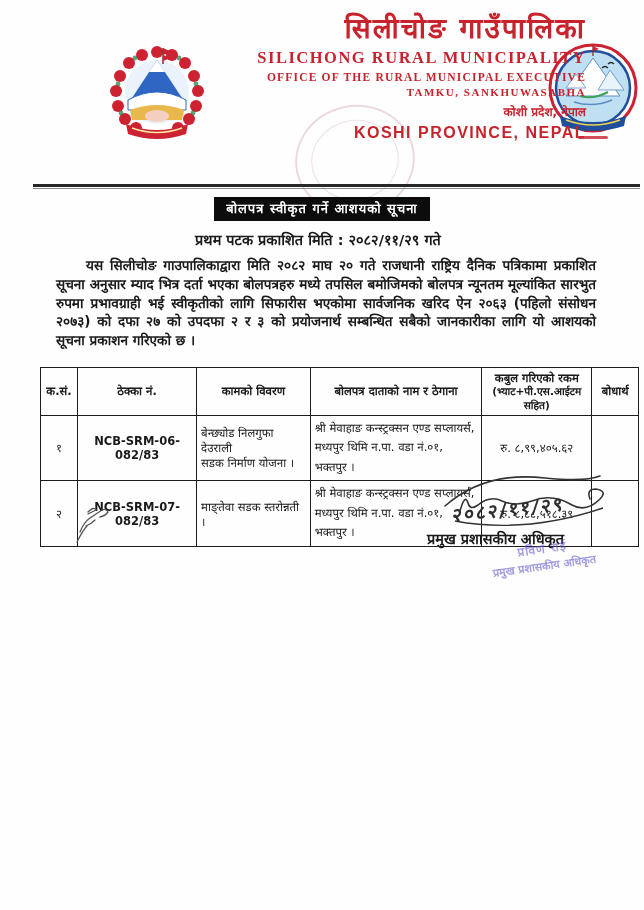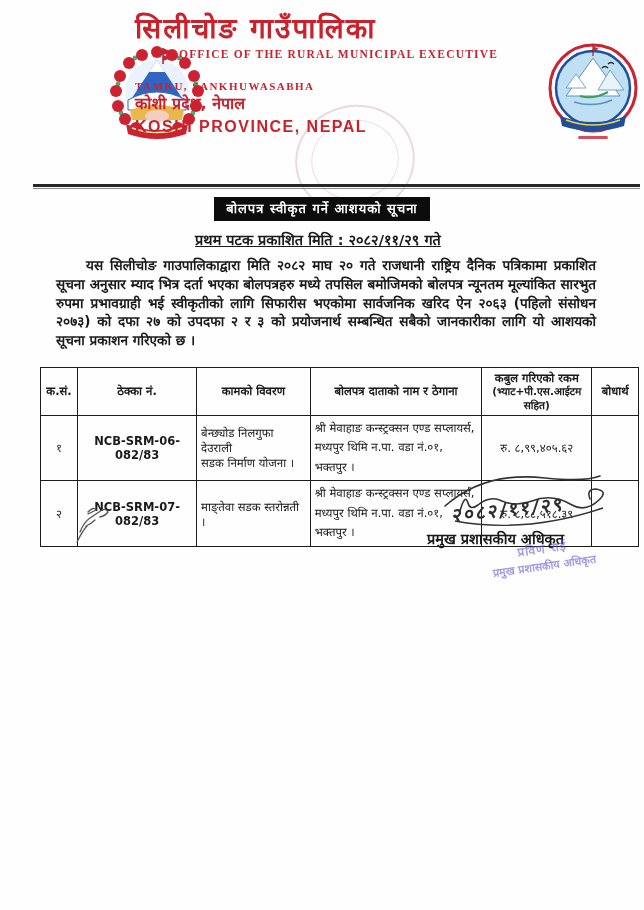--- a/index.html
+++ b/index.html
@@ -7,50 +7,50 @@
   .page {
     position:relative; width:644px; height:910px; margin:0 auto;
     background:#fefefe; overflow:hidden;
     font-family:"DejaVu Sans", sans-serif; color:#1a1a1a;
   }
   
   .emblem-left { position:absolute; left:106px; top:40px; width:102px; height:110px; }
   .seal-right  { position:absolute; left:546px; top:40px; width:94px; height:110px; }
   .header-text {
     position:absolute; left:135px; right:58px; top:14px;
-    display:flex; flex-direction:column; align-items:flex-start; text-align:center;
+    display:flex; flex-direction:column; align-items:flex-end; text-align:center;
   }
   .hdr-np-title   { font-size:28px; font-weight:bold; letter-spacing:2px; line-height:1.1; }
   .hdr-en-title   { font-family:"Liberation Serif", serif; font-size:16.5px; font-weight:bold; letter-spacing:1.5px; margin-top:3px; }
   .hdr-np-office  { font-size:21px; font-weight:bold; letter-spacing:2px; margin-top:2px; }
   .hdr-en-office  { font-family:"Liberation Serif", serif; font-size:11.5px; font-weight:bold; letter-spacing:1.2px; margin-top:3px;padding-left:44px; }
   .hdr-np-place   { font-size:19px; font-weight:bold; letter-spacing:1px; margin-top:4px; }
-  .hdr-en-place   { font-family:"Liberation Serif", serif; font-size:11px; font-weight:bold; letter-spacing:1.5px; margin-top:20px; }
-  .hdr-np-prov    { font-size:16px; font-weight:bold; }
+  .hdr-en-place   { font-family:"Liberation Serif", serif; font-size:11px; font-weight:bold; letter-spacing:1.5px; margin-top:3px; }
+  .hdr-np-prov    { font-size:12px; font-weight:bold; margin-top:5px; }
   .hdr-en-prov    { font-family:Liberation Sans, sans-serif; font-size:16px; font-weight:bold; letter-spacing:1.5px; margin-top:4px; }
   .red { color:#c8232c; }
   .hdr-stamp-ghost {
     position:absolute; left:295px; top:105px; width:120px; height:110px;
     border:2px solid rgba(160,70,100,0.20); border-radius:50%;
     transform:rotate(-12deg);
   }
   .hdr-stamp-ghost::after {
     content:""; position:absolute; left:14px; top:13px; right:14px; bottom:13px;
     border:1px solid rgba(160,70,100,0.16); border-radius:50%;
   }
   .divider { position:absolute; left:33px; right:4px; top:184px; height:3px; background:#272727; }
   .divider2{ position:absolute; left:33px; right:4px; top:188px; height:1px; background:#8a8a8a; }
   
   .title-wrap { position:absolute; left:0; right:0; top:197px; text-align:center; }
   .title-bar {
     display:inline-block; background:#0c0c0c; color:#ffffff;
     font-size:13px; font-weight:bold; padding:2px 12px 4px 12px; letter-spacing:1px;
   }
   .published { position:absolute; left:0; right:8px; top:229px; text-align:center;
-    font-size:14.5px; font-weight:bold;text-decoration:underline; }
+    font-size:14.5px; font-weight:bold; }
   
   .body-par {
     position:absolute; left:56px; width:540px; top:256px;
     font-size:13.6px; font-weight:600; line-height:1.38;
     text-align:justify; text-indent:30px;
   }
   
   table.tender {
     position:absolute; left:40px; top:367px; width:599px;
     border-collapse:collapse; table-layout:fixed;
@@ -151,20 +151,21 @@
       <polygon points="47,6 53,9 47,11" fill="#cc2231"></polygon>
 
       <path d="M14,76 Q47,88 80,76 L78,86 Q47,96 16,86 Z" fill="#1f4f9c"></path>
       <path d="M20,80 Q47,90 74,80" stroke="#f0d24b" stroke-width="1.4" fill="none"></path>
       <rect x="32" y="96" width="30" height="3" rx="1.5" fill="#cc2231" opacity="0.8"></rect>
     </svg>
   </div>
 
   <div class="header-text">
     <div class="hdr-np-title red">सिलीचोङ गाउँपालिका</div>
+    <div class="hdr-en-title red">SILICHONG RURAL MUNICIPALITY</div>
     <div class="hdr-en-office red">OFFICE OF THE RURAL MUNICIPAL EXECUTIVE</div>
     <div class="hdr-en-place red">TAMKU, SANKHUWASABHA</div>
     <div class="hdr-np-prov red">कोशी प्रदेश, नेपाल</div>
     <div class="hdr-en-prov red">KOSHI PROVINCE, NEPAL</div>
   </div>
 
   <div class="hdr-stamp-ghost"></div>
 
   <div class="divider"></div>
   <div class="divider2"></div>

